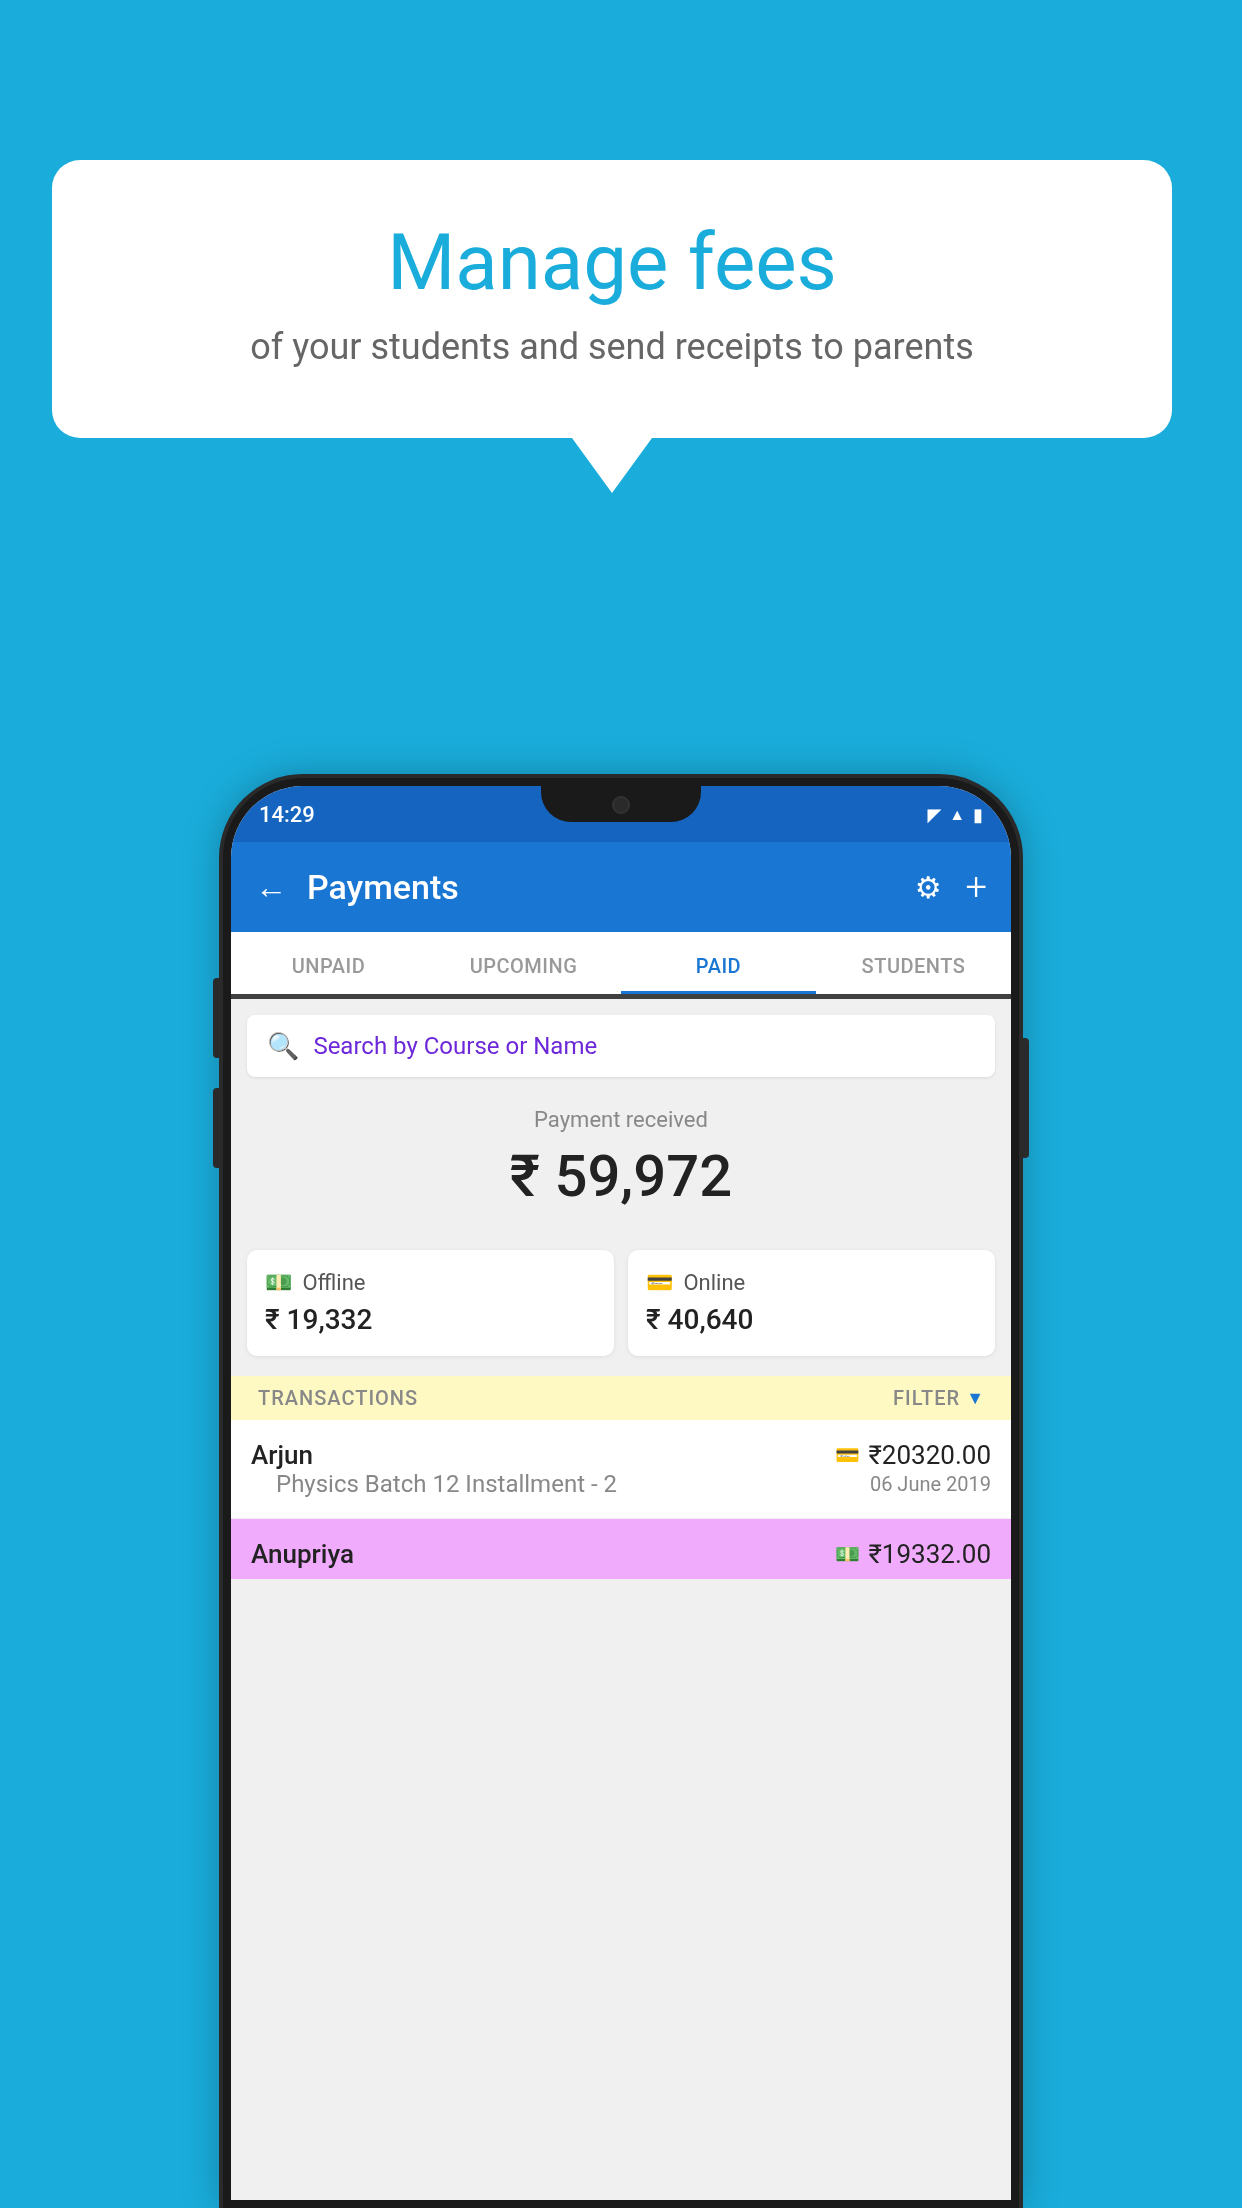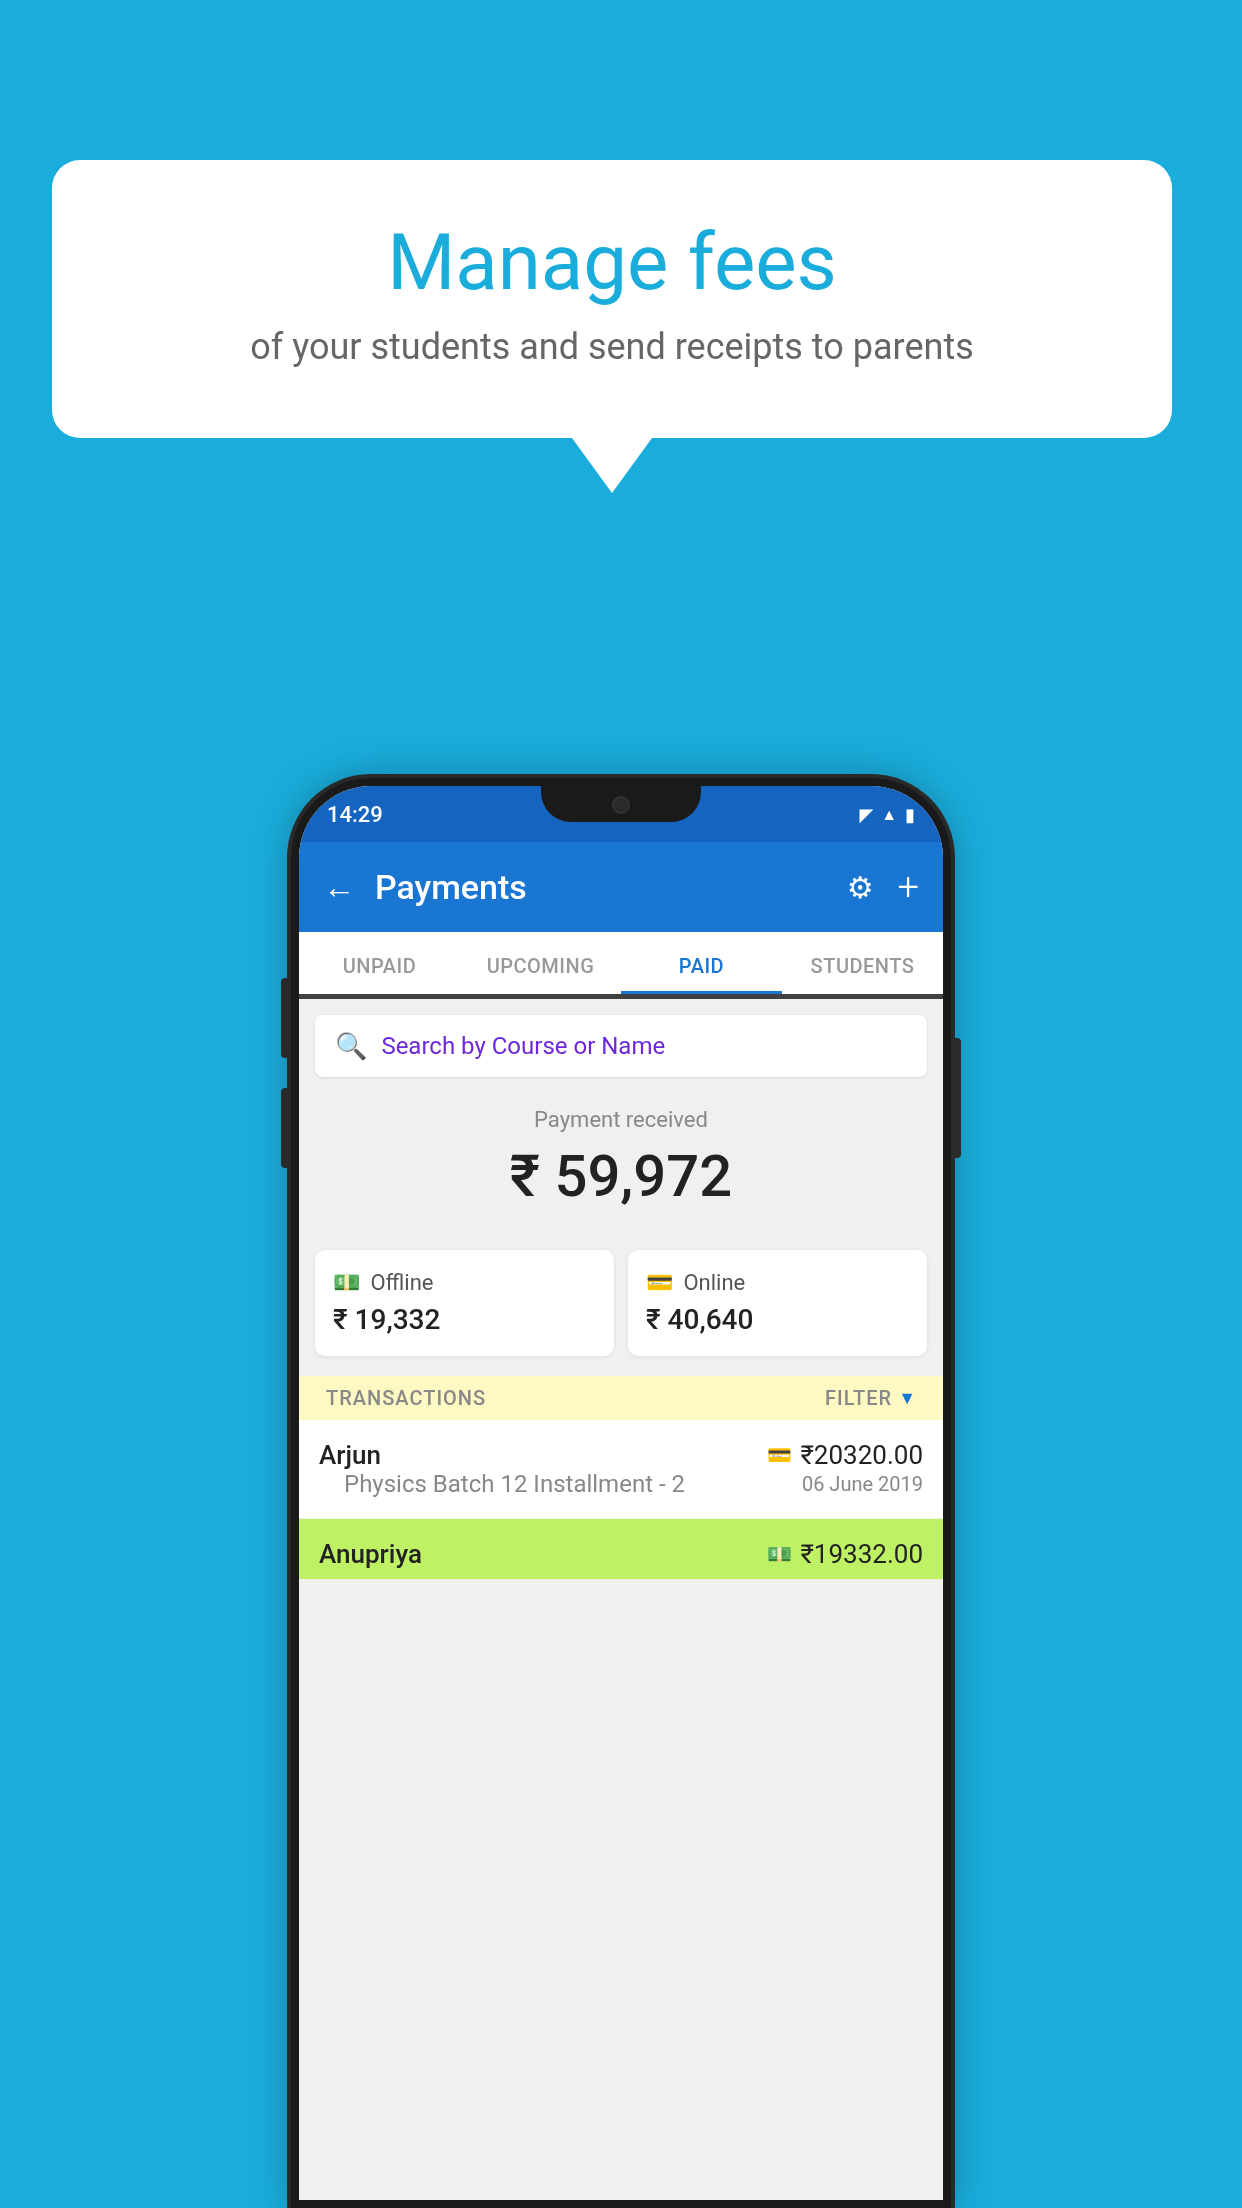--- a/index.html
+++ b/index.html
@@ -46,21 +46,21 @@
       color: #666;
       font-weight: 400;
     }
 
     
     .phone-frame {
       position: absolute;
       bottom: 0;
       left: 50%;
       transform: translateX(-50%);
-      width: 660px;
+      width: 796px;
       height: 1430px;
       background: #1a1a1a;
       border-radius: 80px 80px 0 0;
       padding: 8px;
       box-shadow: 0 0 0 4px #2a2a2a, 0 0 40px rgba(0,0,0,0.3);
     }
 
     
     .phone-notch {
       position: absolute;
@@ -350,21 +350,21 @@
       color: #888;
       margin-left: 25px;
     }
     .transaction-date {
       font-size: 20px;
       color: #888;
     }
 
     
     .transaction-row-partial {
-      background: #bef264;
+      background: #f0abfc;
       padding: 20px 20px 10px;
     }
     .transaction-top-partial {
       display: flex;
       justify-content: space-between;
       align-items: center;
     }
   </style>
 </head>
 <body>

